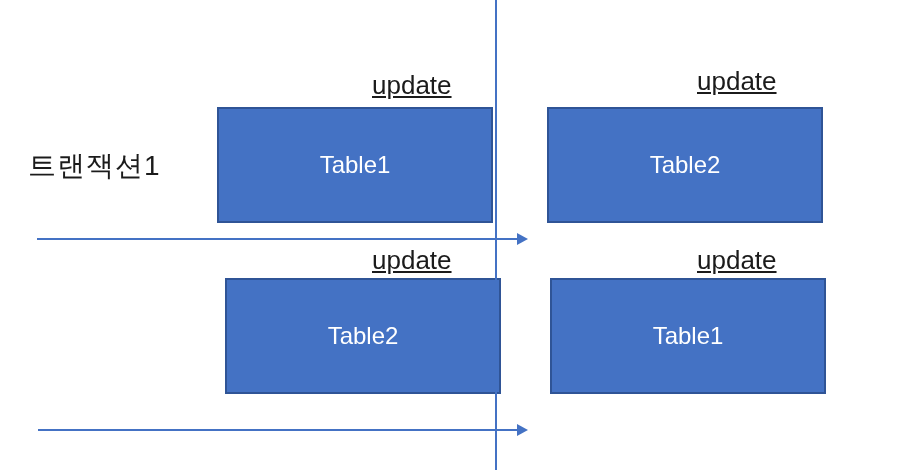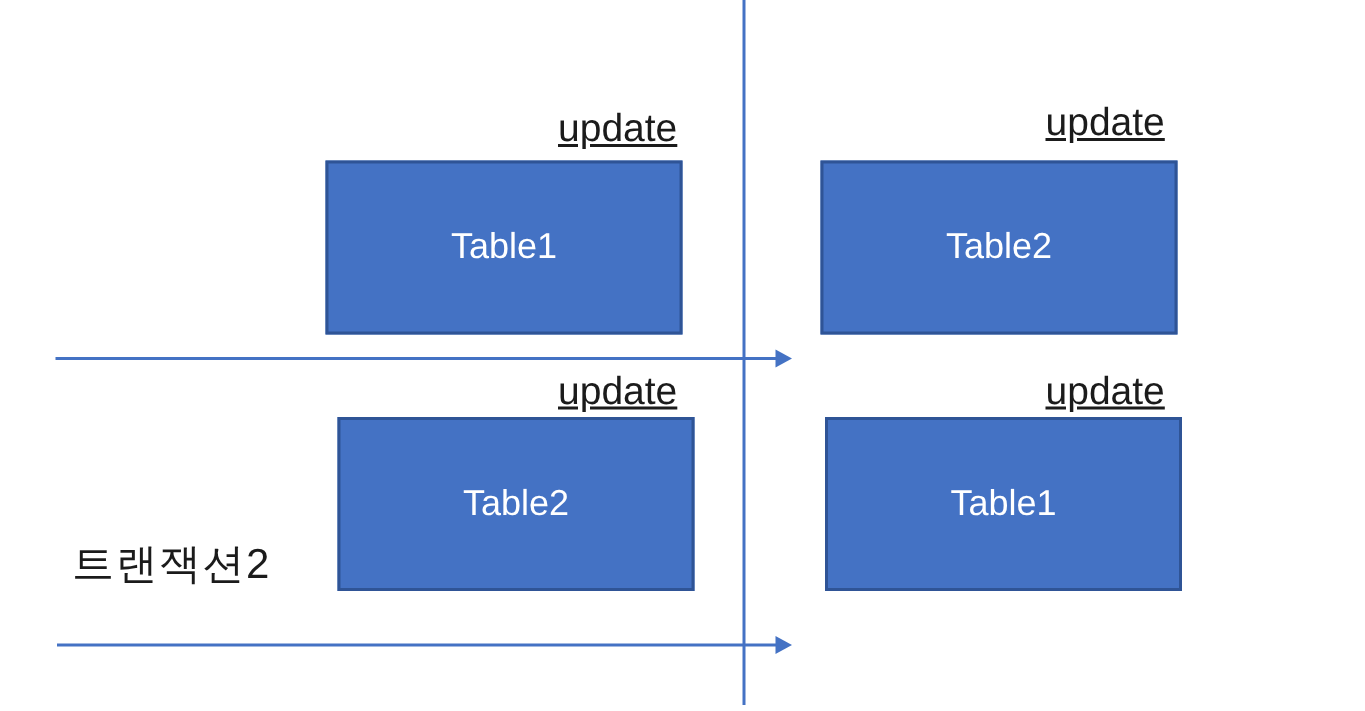--- a/index.html
+++ b/index.html
@@ -28,21 +28,21 @@
   }
   .update-label {
     position: absolute;
     font-size: 26px;
     color: var(--text-dark);
     white-space: nowrap;
     text-decoration: underline;
   }
   .table-box {
     position: absolute;
-    width: 238px;
+    width: 276px;
     height: 116px;
     background: var(--box-fill);
     border: 2px solid var(--box-border);
     display: flex;
     align-items: center;
     justify-content: center;
   }
   .table-box .box-label {
     color: var(--text-light);
     font-size: 24px;
@@ -65,35 +65,35 @@
     border-top: 6px solid transparent;
     border-bottom: 6px solid transparent;
     border-left: 11px solid var(--line);
   }
 </style>
 </head>
 <body>
 
 <div class="canvas">
 
+  <div class="lane-label" style="left:28px; top:147px;">트랜잭션1</div>
 
   <div class="update-label" style="left:372px; top:70px;">update</div>
   <div class="table-box" style="left:217px; top:107px;">
     <span class="box-label">Table1</span>
   </div>
 
   <div class="update-label" style="left:697px; top:66px;">update</div>
   <div class="table-box" style="left:547px; top:107px;">
     <span class="box-label">Table2</span>
   </div>
 
   <div class="hline" style="left:37px; top:238px; width:482px;"></div>
   <div class="arrowhead" style="left:517px; top:233px;"></div>
 
-  <div class="lane-label" style="left:48px; top:357px;">트랜잭션2</div>
 
   <div class="update-label" style="left:372px; top:245px;">update</div>
   <div class="table-box" style="left:225px; top:278px;">
     <span class="box-label">Table2</span>
   </div>
 
   <div class="update-label" style="left:697px; top:245px;">update</div>
   <div class="table-box" style="left:550px; top:278px;">
     <span class="box-label">Table1</span>
   </div>

